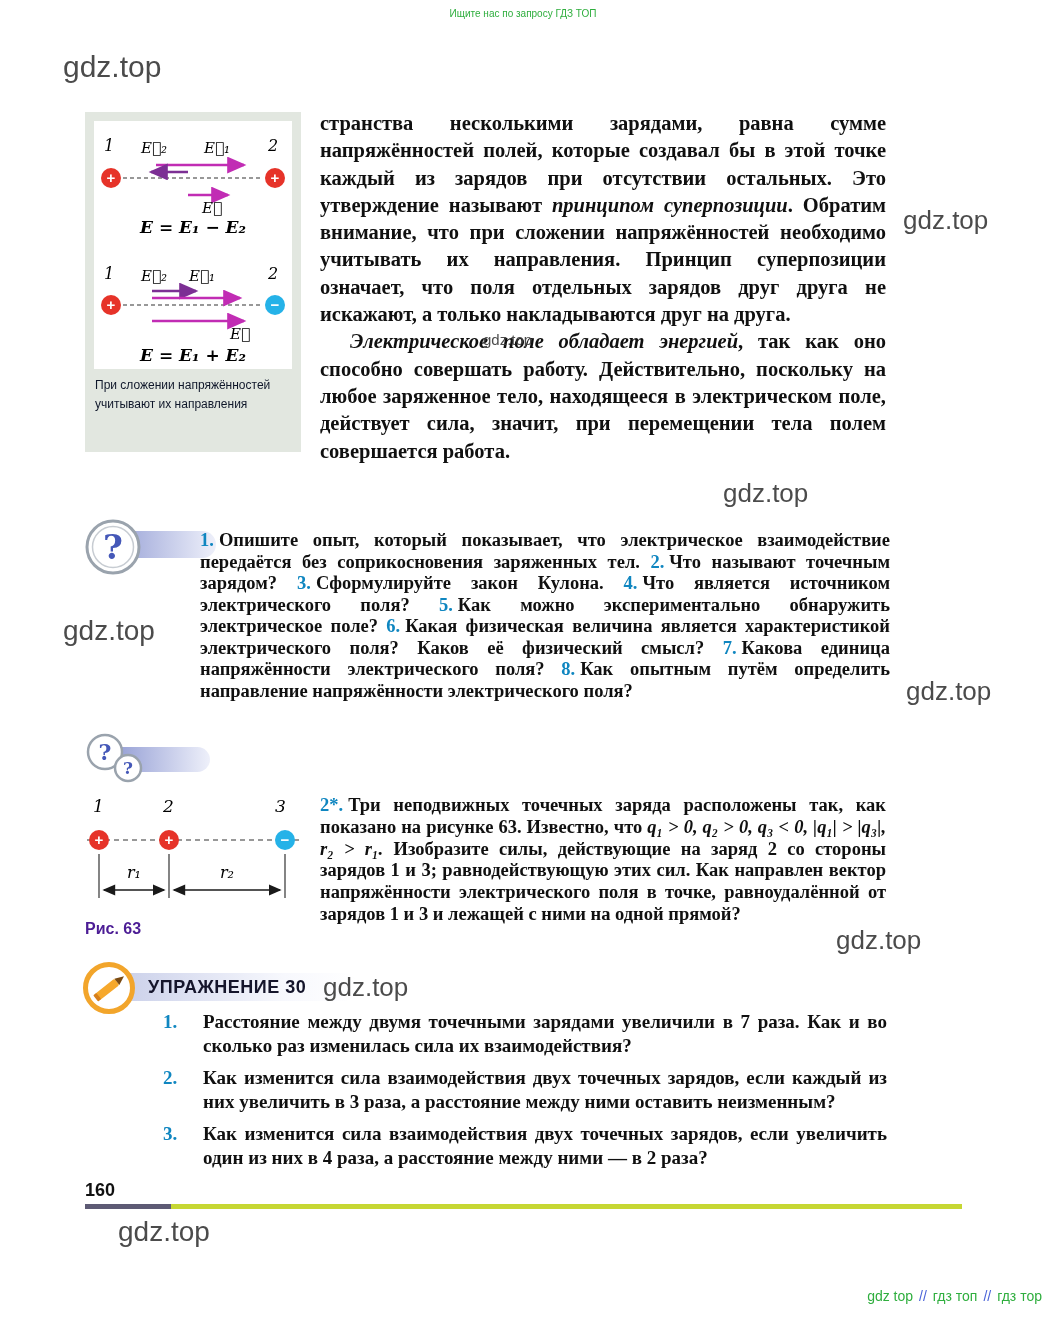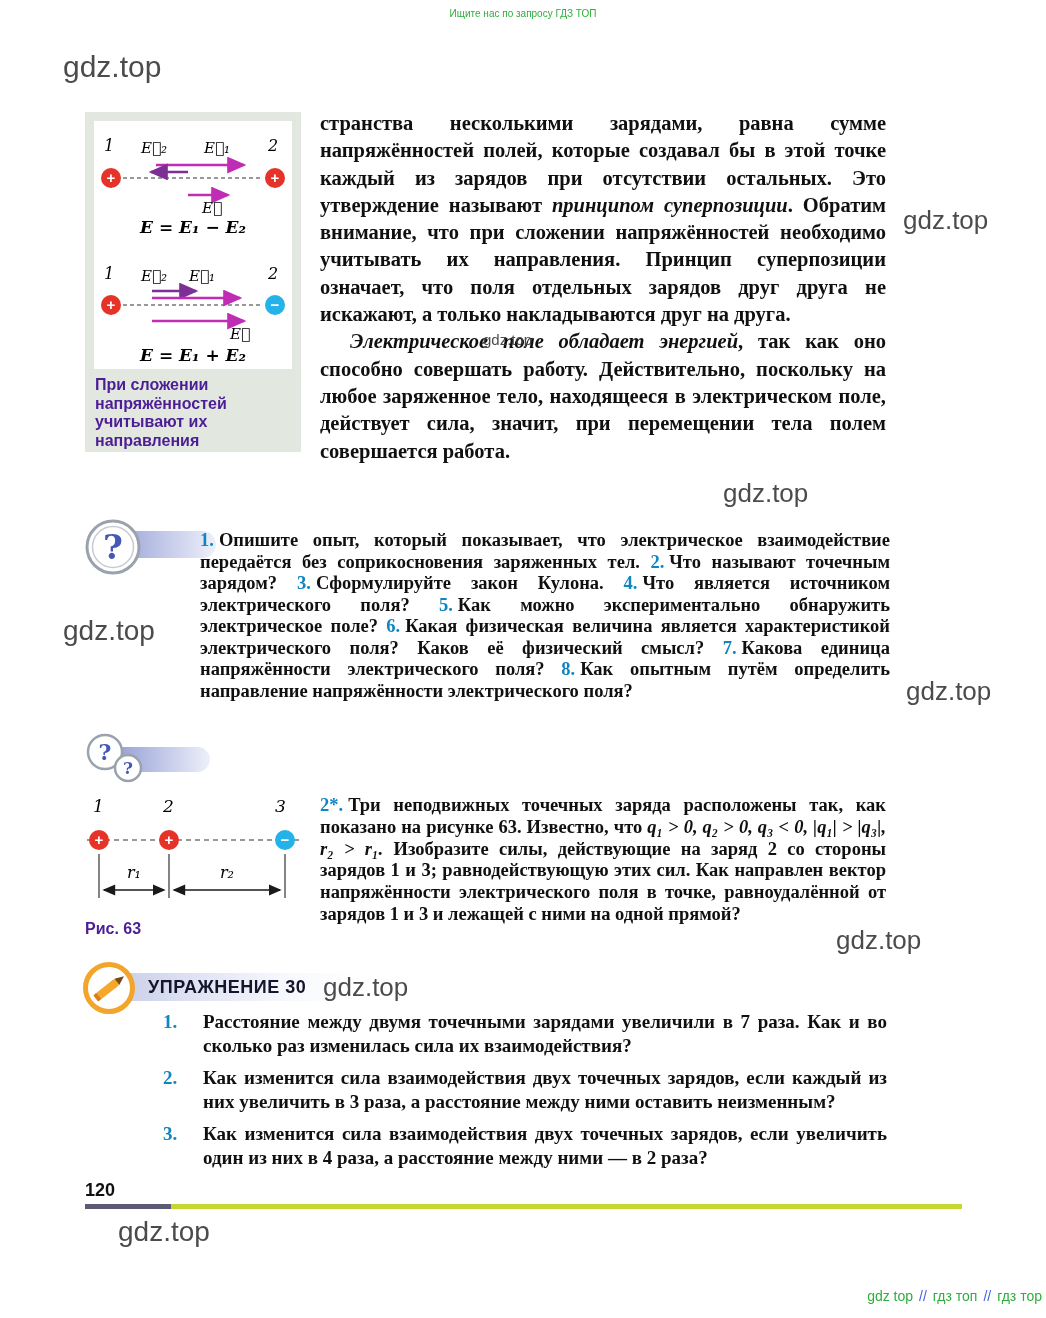--- a/index.html
+++ b/index.html
@@ -9,22 +9,22 @@
   .top-note{position:absolute;top:8px;left:0;width:100%;text-align:center;
             color:#2fae3e;font-family:"Liberation Sans",sans-serif;font-size:10px;}
 
   .wm{position:absolute;color:#3c3c3c;font-family:"Liberation Sans",sans-serif;
       opacity:.92;white-space:nowrap;z-index:5;}
 
   
   .figbox{position:absolute;left:85px;top:112px;width:216px;height:340px;background:#e2e7e0;}
   .figinner{position:absolute;left:9px;top:9px;width:198px;height:248px;background:#ffffff;}
   .figcaption{position:absolute;left:10px;top:264px;width:196px;
-              font-family:"Liberation Sans",sans-serif;font-weight:700;
-              font-size:16px;line-height:18.5px;color:#4c1d95;}
+              font-family:"Liberation Sans",sans-serif;font-weight:400;
+              font-size:12px;line-height:18.5px;color:#0f172a;}
 
   .maincol{position:absolute;left:320px;top:110px;width:566px;}
   .para{font-size:20.5px;line-height:27.3px;font-weight:700;text-align:justify;margin:0;}
   .para i{font-style:italic;}
   .indent{text-indent:30px;}
 
   .qblock{position:absolute;font-size:18.5px;line-height:21.5px;font-weight:700;
           text-align:justify;color:#101010;}
   .q1text{left:200px;top:530px;width:690px;}
   .q2a{left:200px;top:744px;width:690px;}
@@ -207,21 +207,21 @@
     <div class="ex-item">
       <span class="ex-num">2.</span>
       <span>Как изменится сила взаимодействия двух точечных зарядов, если каждый из них увеличить в 3 раза, а расстояние между ними оставить неизменным?</span>
     </div>
     <div class="ex-item">
       <span class="ex-num">3.</span>
       <span>Как изменится сила взаимодействия двух точечных зарядов, если увеличить один из них в 4 раза, а расстояние между ними — в 2 раза?</span>
     </div>
   </div>
 
-  <div class="pagenum">120</div>
+  <div class="pagenum">160</div>
   <div class="rule">
     <div class="rule-l"></div>
     <div class="rule-r"></div>
   </div>
 
   <div class="footer">
     <span class="lnk">gdz top</span><span class="sep">//</span><span class="lnk">гдз топ</span><span class="sep">//</span><span class="lnk">гдз тор</span>
   </div>
 
 </div>

